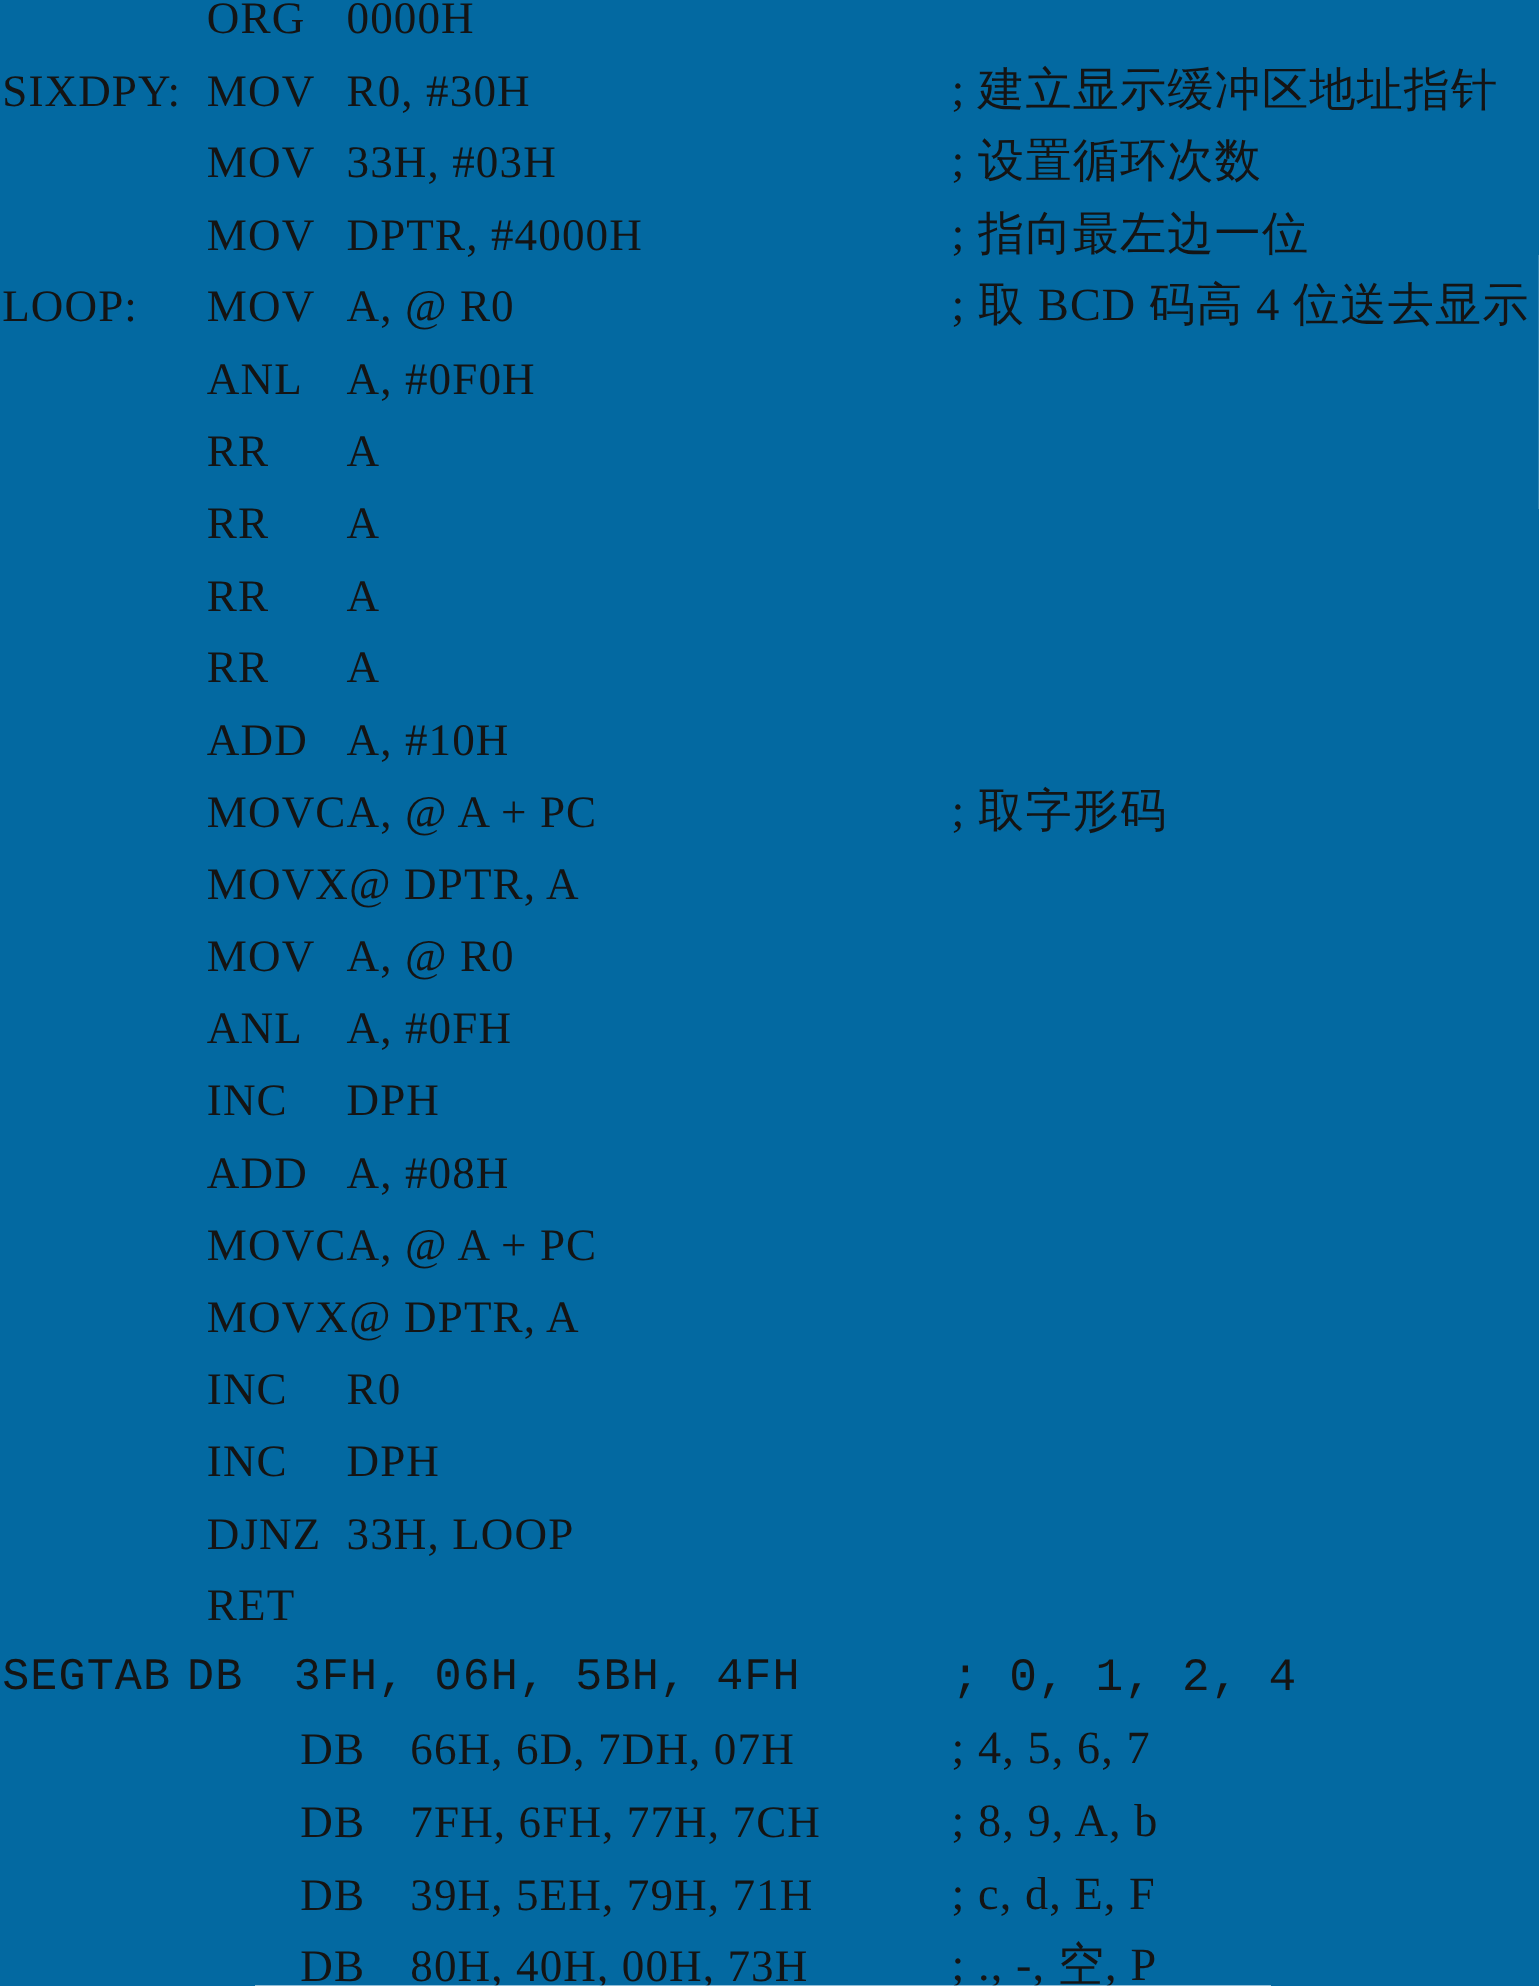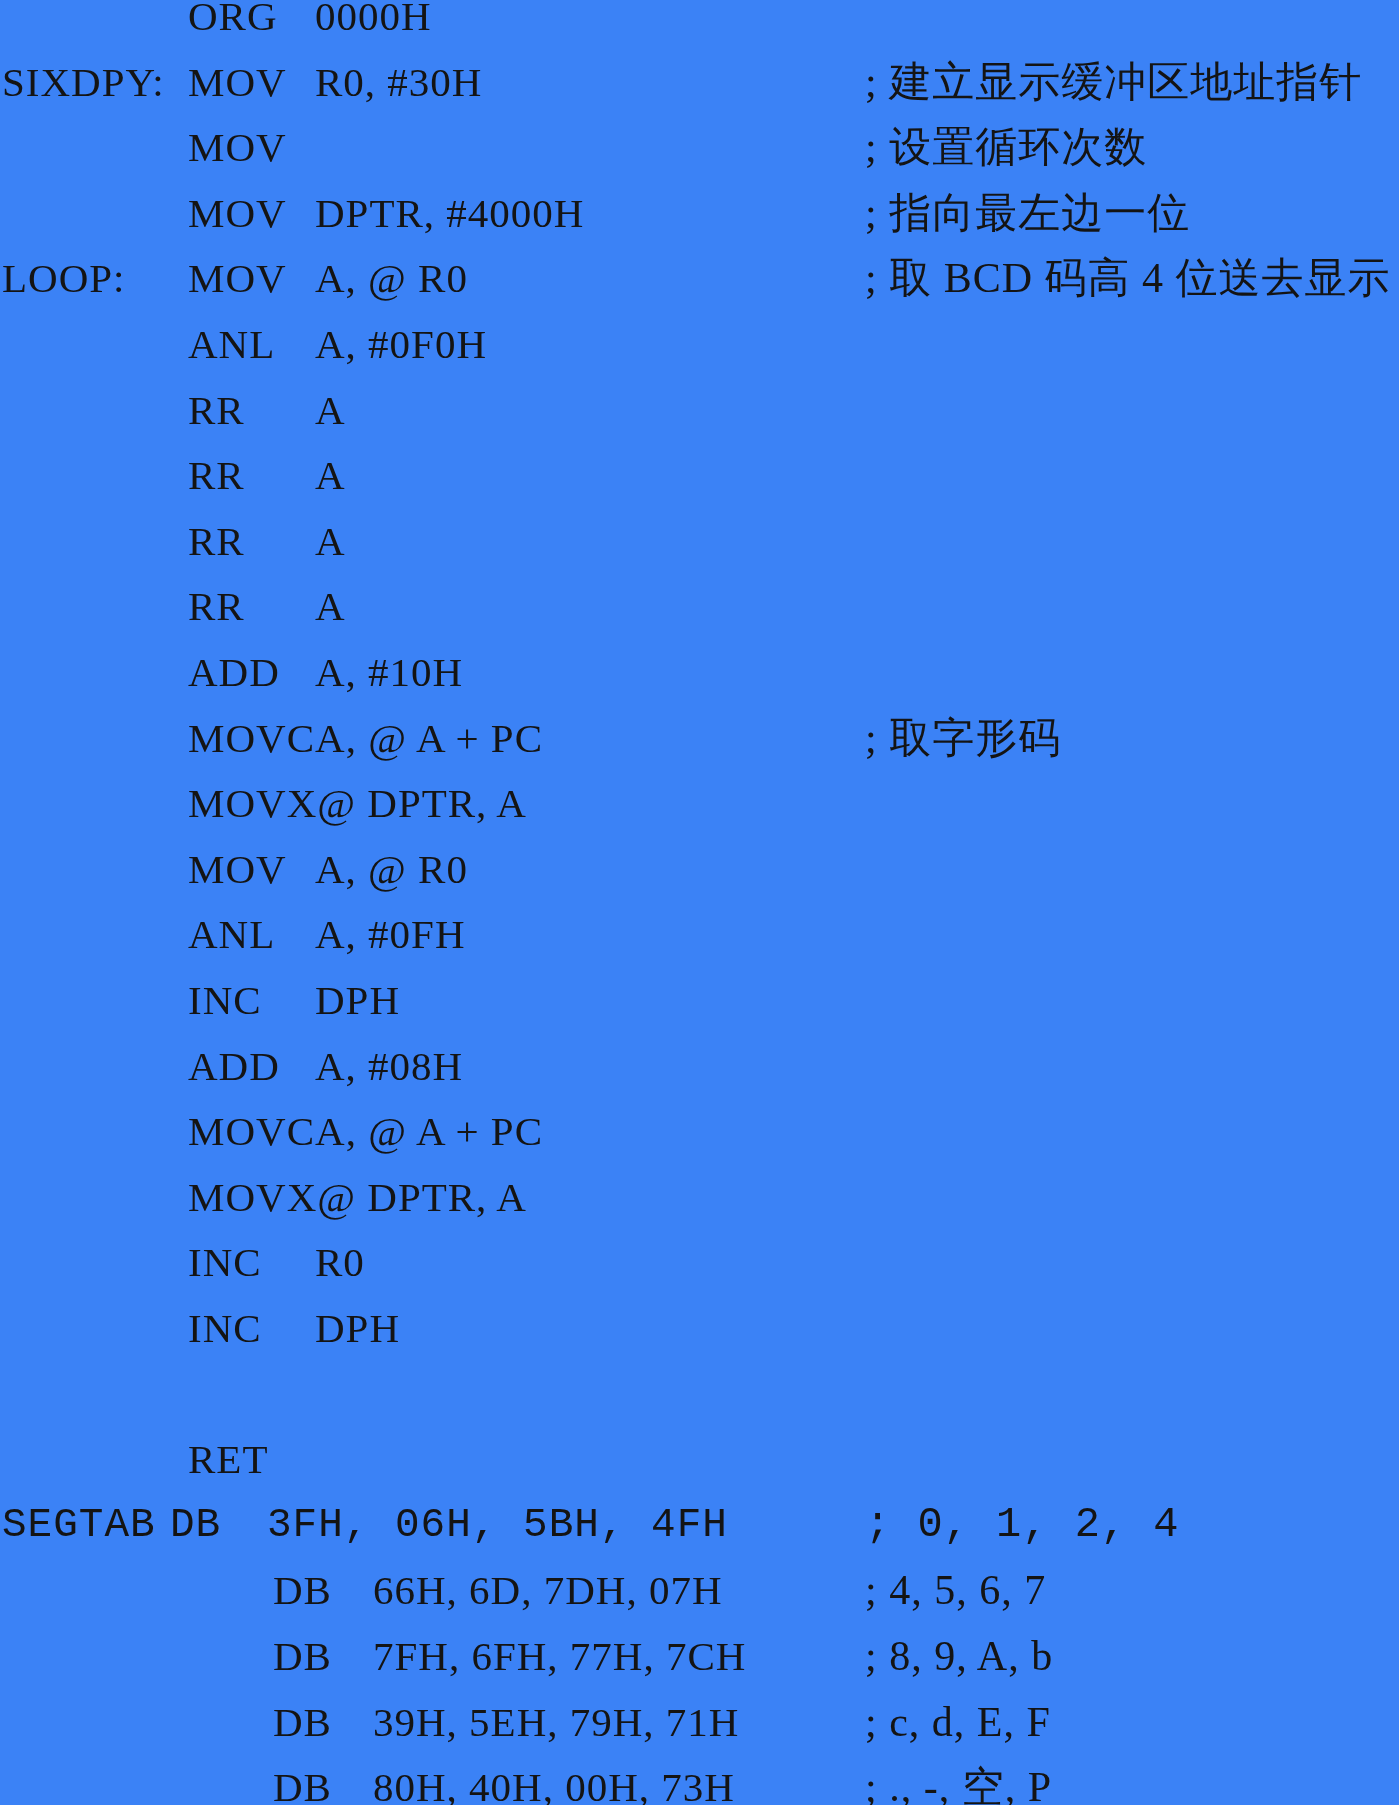--- a/index.html
+++ b/index.html
@@ -4,21 +4,21 @@
 <style>
   html, body {
     margin: 0;
     padding: 0;
     background: #ffffff;
   }
   .page {
     position: relative;
     width: 1399px;
     height: 1805px;
-    background: #3b82f6;
+    background: #0369a1;
     overflow: hidden;
     font-family: "Liberation Serif", "DejaVu Serif", serif;
     color: #141414;
   }
   .code-line {
     position: absolute;
     left: 0;
     right: 0;
     height: 66px;
     line-height: 66px;
@@ -53,38 +53,39 @@
     letter-spacing: 1px;
     white-space: pre;
   }
 </style>
 </head>
 <body>
 
 <div class="page" id="page">
     <div class="code-line kind-instr" style="top: -17px;"><span class="code-body"><span class="code-mnemonic">ORG</span><span class="code-operands">0000H</span></span></div>
     <div class="code-line kind-instr" style="top: 48.6px; font-family: Liberation Serif, serif;"><span class="code-label">SIXDPY:</span><span class="code-body"><span class="code-mnemonic">MOV</span><span class="code-operands">R0, #30H</span></span><span class="code-comment">; 建立显示缓冲区地址指针</span></div>
-    <div class="code-line kind-instr" style="top: 114.2px;"><span class="code-body"><span class="code-mnemonic">MOV</span></span><span class="code-comment">; 设置循环次数</span></div>
+    <div class="code-line kind-instr" style="top: 114.2px;"><span class="code-body"><span class="code-mnemonic">MOV</span><span class="code-operands">33H, #03H</span></span><span class="code-comment">; 设置循环次数</span></div>
     <div class="code-line kind-instr" style="top: 179.8px;"><span class="code-body"><span class="code-mnemonic">MOV</span><span class="code-operands">DPTR, #4000H</span></span><span class="code-comment">; 指向最左边一位</span></div>
     <div class="code-line kind-instr" style="top: 245.4px;"><span class="code-label">LOOP:</span><span class="code-body"><span class="code-mnemonic">MOV</span><span class="code-operands">A, @ R0</span></span><span class="code-comment">; 取 BCD 码高 4 位送去显示</span></div>
     <div class="code-line kind-instr" style="top: 311px;"><span class="code-body"><span class="code-mnemonic">ANL</span><span class="code-operands">A, #0F0H</span></span></div>
     <div class="code-line kind-instr" style="top: 376.6px;"><span class="code-body"><span class="code-mnemonic">RR</span><span class="code-operands">A</span></span></div>
     <div class="code-line kind-instr" style="top: 442.2px;"><span class="code-body"><span class="code-mnemonic">RR</span><span class="code-operands">A</span></span></div>
     <div class="code-line kind-instr" style="top: 507.8px;"><span class="code-body"><span class="code-mnemonic">RR</span><span class="code-operands">A</span></span></div>
     <div class="code-line kind-instr" style="top: 573.4px;"><span class="code-body"><span class="code-mnemonic">RR</span><span class="code-operands">A</span></span></div>
     <div class="code-line kind-instr" style="top: 639px;"><span class="code-body"><span class="code-mnemonic">ADD</span><span class="code-operands">A, #10H</span></span></div>
     <div class="code-line kind-instr" style="top: 704.6px;"><span class="code-body"><span class="code-mnemonic">MOVC</span><span class="code-operands">A, @ A + PC</span></span><span class="code-comment">; 取字形码</span></div>
     <div class="code-line kind-instr" style="top: 770.2px;"><span class="code-body"><span class="code-mnemonic">MOVX</span><span class="code-operands">@ DPTR, A</span></span></div>
     <div class="code-line kind-instr" style="top: 835.8px;"><span class="code-body"><span class="code-mnemonic">MOV</span><span class="code-operands">A, @ R0</span></span></div>
     <div class="code-line kind-instr" style="top: 901.4px;"><span class="code-body"><span class="code-mnemonic">ANL</span><span class="code-operands">A, #0FH</span></span></div>
     <div class="code-line kind-instr" style="top: 967px;"><span class="code-body"><span class="code-mnemonic">INC</span><span class="code-operands">DPH</span></span></div>
     <div class="code-line kind-instr" style="top: 1032.6px;"><span class="code-body"><span class="code-mnemonic">ADD</span><span class="code-operands">A, #08H</span></span></div>
     <div class="code-line kind-instr" style="top: 1098.2px;"><span class="code-body"><span class="code-mnemonic">MOVC</span><span class="code-operands">A, @ A + PC</span></span></div>
     <div class="code-line kind-instr" style="top: 1163.8px;"><span class="code-body"><span class="code-mnemonic">MOVX</span><span class="code-operands">@ DPTR, A</span></span></div>
     <div class="code-line kind-instr" style="top: 1229.4px;"><span class="code-body"><span class="code-mnemonic">INC</span><span class="code-operands">R0</span></span></div>
     <div class="code-line kind-instr" style="top: 1295px;"><span class="code-body"><span class="code-mnemonic">INC</span><span class="code-operands">DPH</span></span></div>
+    <div class="code-line kind-instr" style="top: 1360.6px;"><span class="code-body"><span class="code-mnemonic">DJNZ</span><span class="code-operands">33H, LOOP</span></span></div>
     <div class="code-line kind-instr" style="top: 1426.2px;"><span class="code-body"><span class="code-mnemonic">RET</span></span></div>
     <div class="code-line kind-segtab" style="top: 1491.8px; font-family: Liberation Mono, monospace;"><span class="code-label">SEGTAB</span><span class="code-body"><span class="code-mnemonic">DB</span><span class="code-operands">3FH, 06H, 5BH, 4FH</span></span><span class="code-comment">; 0, 1, 2, 4</span></div>
     <div class="code-line kind-dbcont" style="top: 1557.4px;"><span class="code-body"><span class="code-mnemonic">DB</span><span class="code-operands">66H, 6D, 7DH, 07H</span></span><span class="code-comment">; 4, 5, 6, 7</span></div>
     <div class="code-line kind-dbcont" style="top: 1623px;"><span class="code-body"><span class="code-mnemonic">DB</span><span class="code-operands">7FH, 6FH, 77H, 7CH</span></span><span class="code-comment">; 8, 9, A, b</span></div>
     <div class="code-line kind-dbcont" style="top: 1688.6px;"><span class="code-body"><span class="code-mnemonic">DB</span><span class="code-operands">39H, 5EH, 79H, 71H</span></span><span class="code-comment">; c, d, E, F</span></div>
     <div class="code-line kind-dbcont" style="top: 1754.2px;"><span class="code-body"><span class="code-mnemonic">DB</span><span class="code-operands">80H, 40H, 00H, 73H</span></span><span class="code-comment">; ., -, 空, P</span></div>
   </div>
 
 </body></html>

